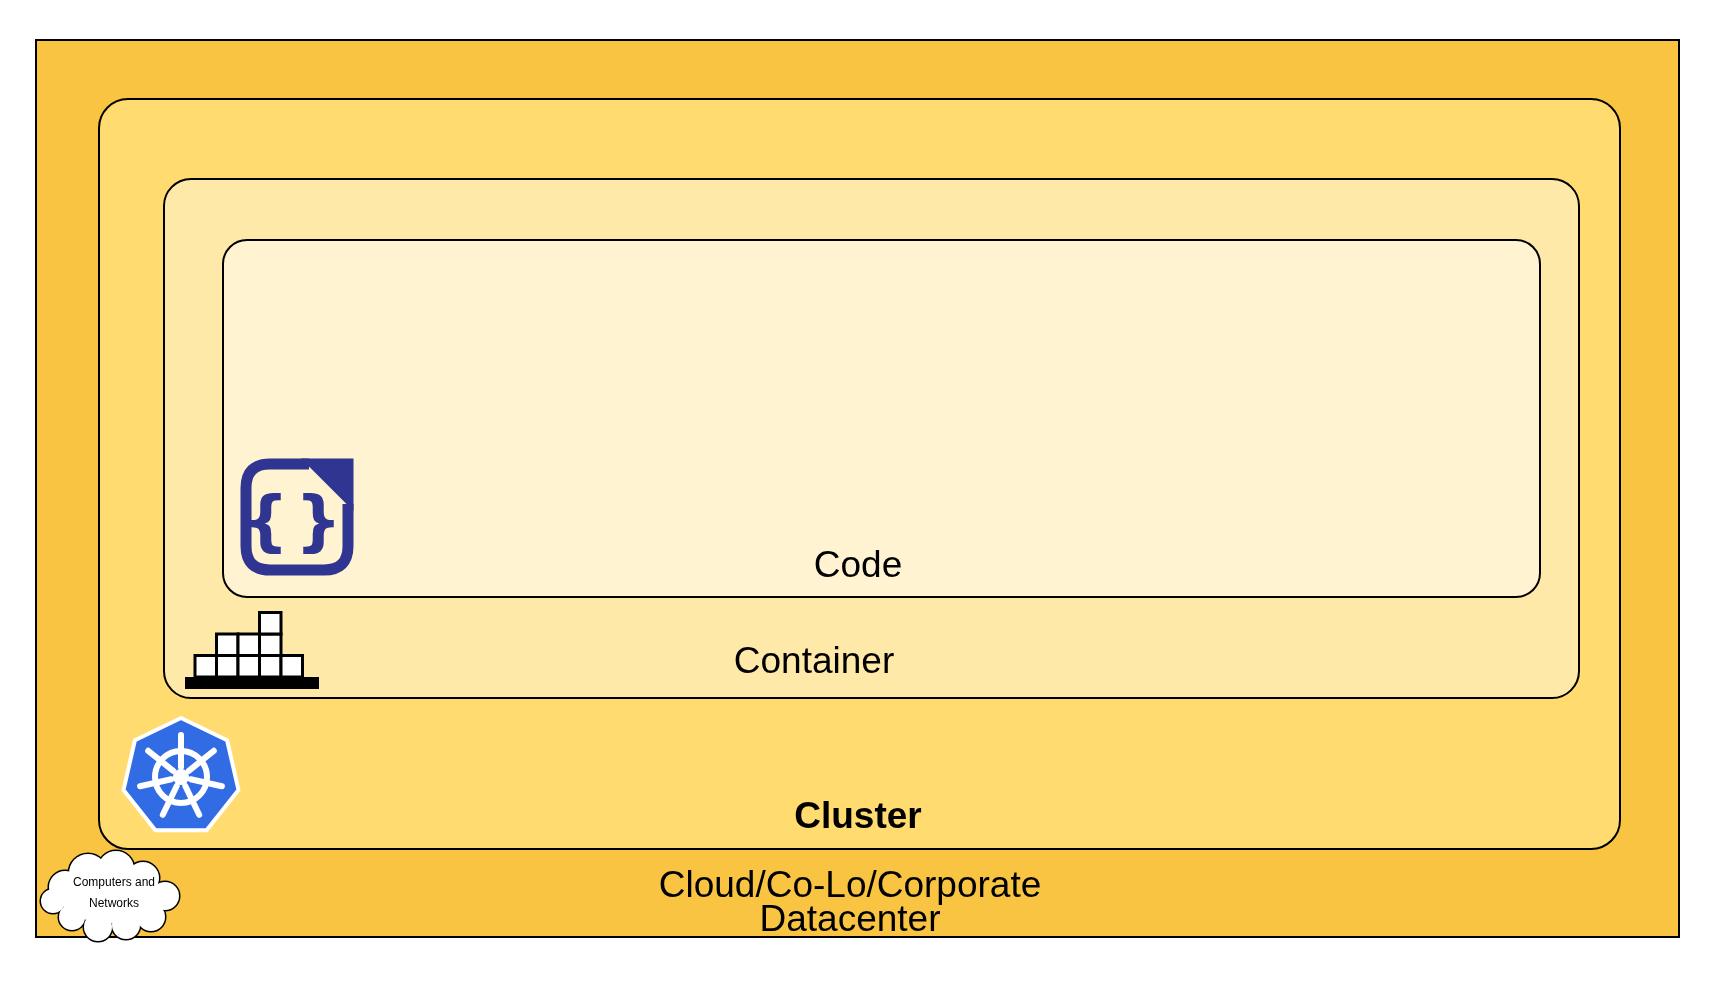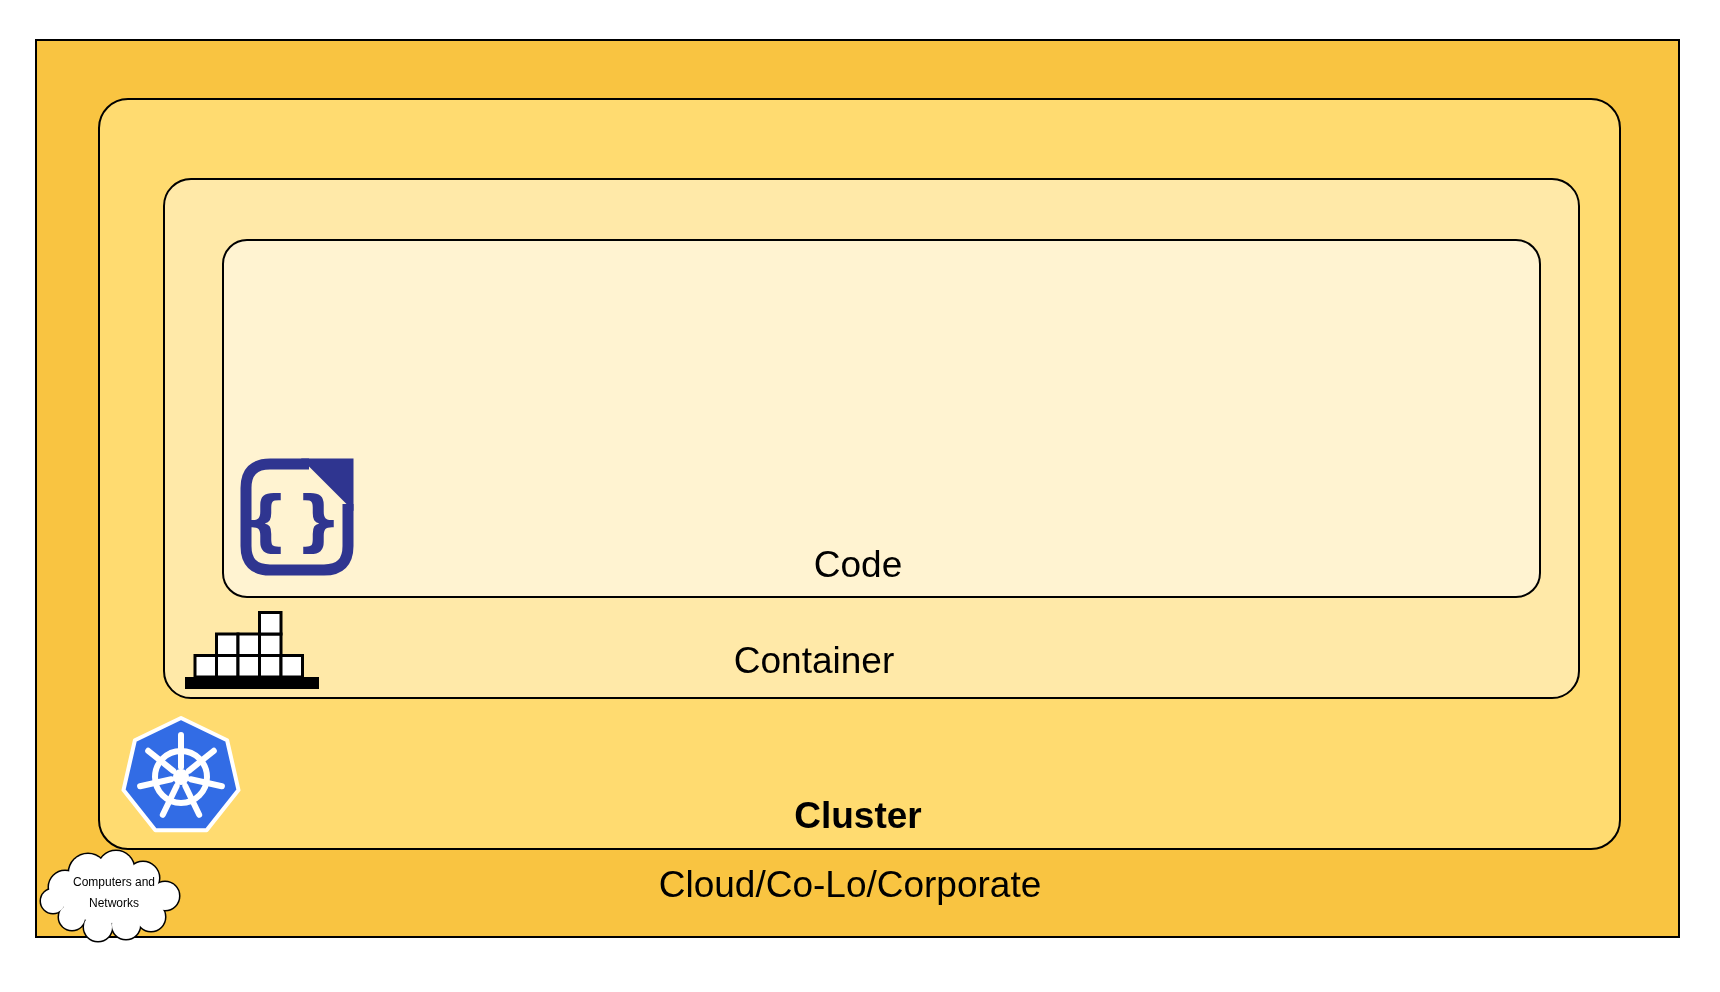--- a/index.html
+++ b/index.html
@@ -70,20 +70,21 @@
   <div class="layer-box box-datacenter" style="background-color: rgb(249, 196, 65);"></div>
   <div class="layer-box box-cluster" style="background-color: rgb(255, 219, 112);"></div>
   <div class="layer-box box-container" style="background-color: rgb(255, 233, 168);"></div>
   <div class="layer-box box-code" style="background-color: rgb(255, 243, 209);"></div>
 
   <div class="layer-label label-code">Code</div>
   <div class="layer-label label-container">Container</div>
   <div class="layer-label label-cluster">Cluster</div>
   <div class="label-datacenter">
     <div>Cloud/Co-Lo/Corporate</div>
+    <div>Datacenter</div>
   </div>
 
   <svg class="icon-abs" style="left:237px; top:457px;" width="120" height="121" viewBox="0 0 120 121">
     <path d="M 72 7 L 33 7 Q 9 7 9 31 L 9 89 Q 9 113 33 113 L 87 113 Q 111 113 111 89 L 111 47" fill="none" stroke-width="11" stroke-linecap="butt" style="stroke: rgb(47, 53, 144);"></path>
     <path d="M 64 1.5 L 116.5 54 L 116.5 1.5 Z" style="fill: rgb(47, 53, 144);"></path>
     <text x="58" y="86" text-anchor="middle" font-size="66" font-weight="bold" font-family="DejaVu Sans, sans-serif" letter-spacing="6" style="fill: rgb(47, 53, 144);">{}</text>
   </svg>
 
   <svg class="icon-abs" style="left:183px; top:606px;" width="138" height="84" viewBox="0 0 138 84">
     <g stroke-width="3">

